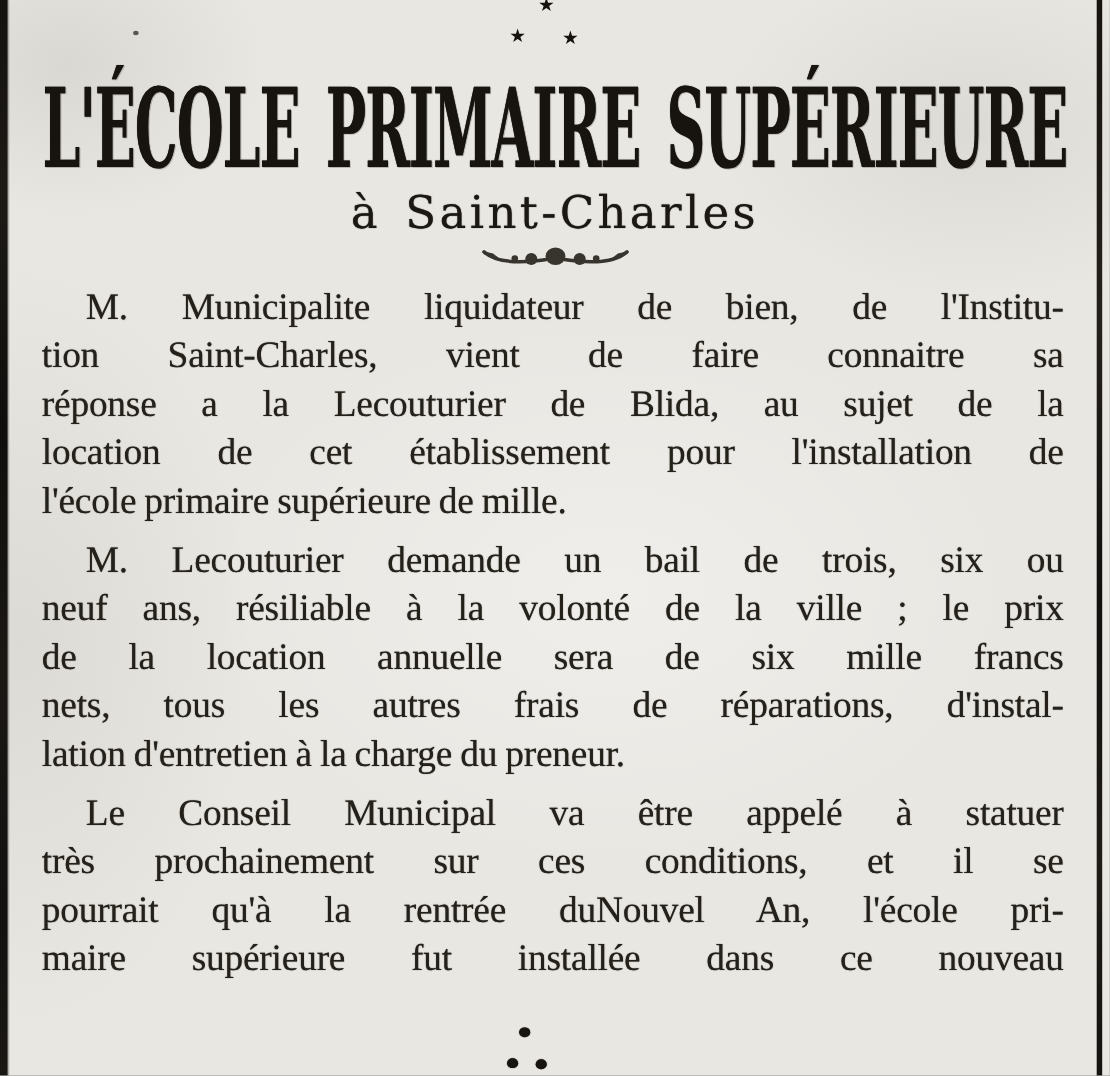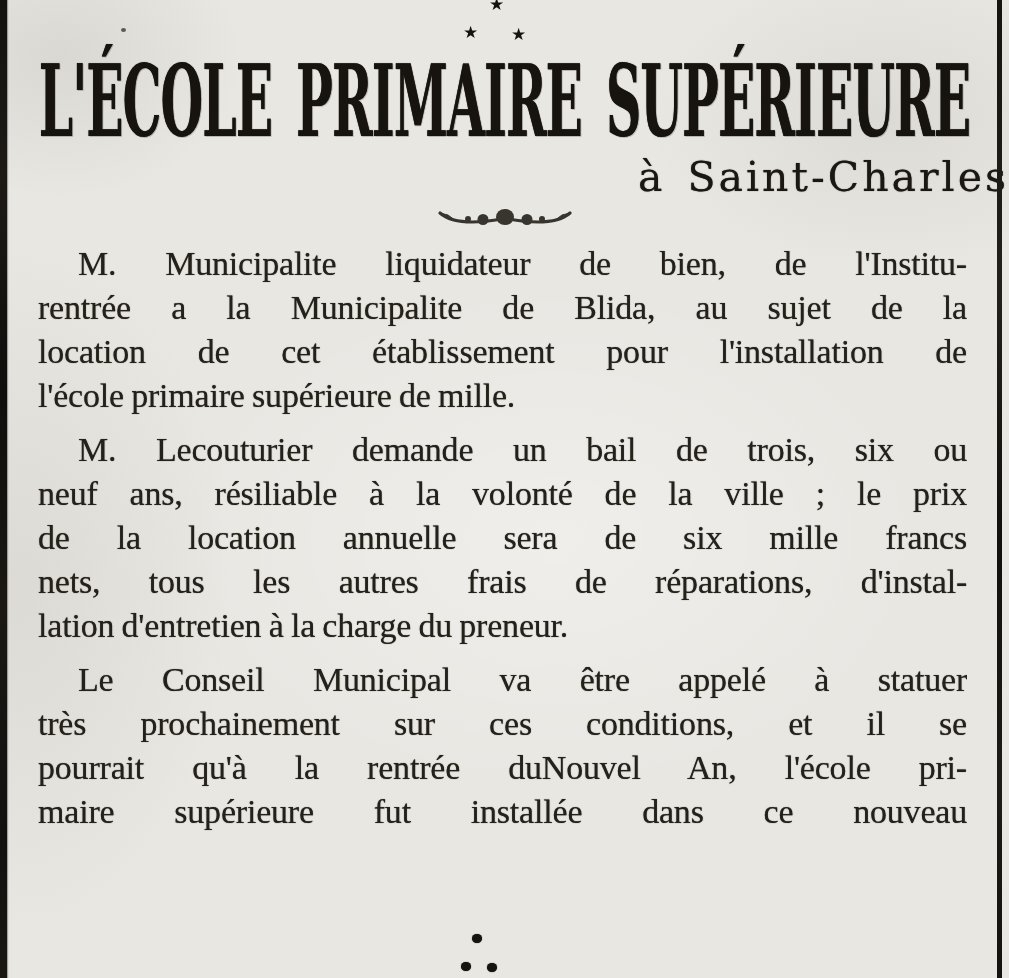--- a/index.html
+++ b/index.html
@@ -37,21 +37,21 @@
   .orn-top .s1{left:34px;top:0;font-size:17px;}
   .orn-top .s2{left:8px;top:28px;font-size:17px;}
   .orn-top .s3{left:56px;top:30px;font-size:17px;}
   .orn-bottom{left:452px;top:928px;width:60px;height:50px;}
   .orn-bottom i{position:absolute;width:10px;height:9px;border-radius:50%;background:#17140f;box-shadow:0 0 1px #17140f;}
   .orn-bottom .d1{left:20px;top:6px;}
   .orn-bottom .d2{left:9px;top:34px;}
   .orn-bottom .d3{left:35px;top:35px;}
 
   
-  .masthead{padding-top:54px;text-align:right;}
+  .masthead{padding-top:70px;text-align:center;}
   .title-wrap{display:flex;justify-content:center;}
   .title{
     font-family:"DejaVu Serif", serif;
     font-weight:bold;
     font-size:100px;line-height:94px;
     letter-spacing:-2px;word-spacing:16px;
     white-space:nowrap;
     color:#17140f;
     transform:scaleX(0.49);
     transform-origin:center;
@@ -118,21 +118,22 @@
         <circle cx="38" cy="13" r="3" stroke-width="0"></circle>
         <circle cx="112" cy="13" r="3" stroke-width="0"></circle>
       </g>
     </svg>
   </div>
 
   <div class="article">
 
     <div class="para">
       <div class="line first">M. Municipalite liquidateur de bien, de l'Institu-</div>
-      <div class="line">rentrée a la Municipalite de Blida, au sujet de la</div>
+      <div class="line">tion Saint-Charles, vient de faire connaitre sa</div>
+      <div class="line">réponse a la Lecouturier de Blida, au sujet de la</div>
       <div class="line">location de cet établissement pour l'installation de</div>
       <div class="line last">l'école primaire supérieure de mille.</div>
     </div>
 
     <div class="para">
       <div class="line first">M. Lecouturier demande un bail de trois, six ou</div>
       <div class="line">neuf ans, résiliable à la volonté de la ville ; le prix</div>
       <div class="line">de la location annuelle sera de six mille francs</div>
       <div class="line">nets, tous les autres frais de réparations, d'instal-</div>
       <div class="line last">lation d'entretien à la charge du preneur.</div>

